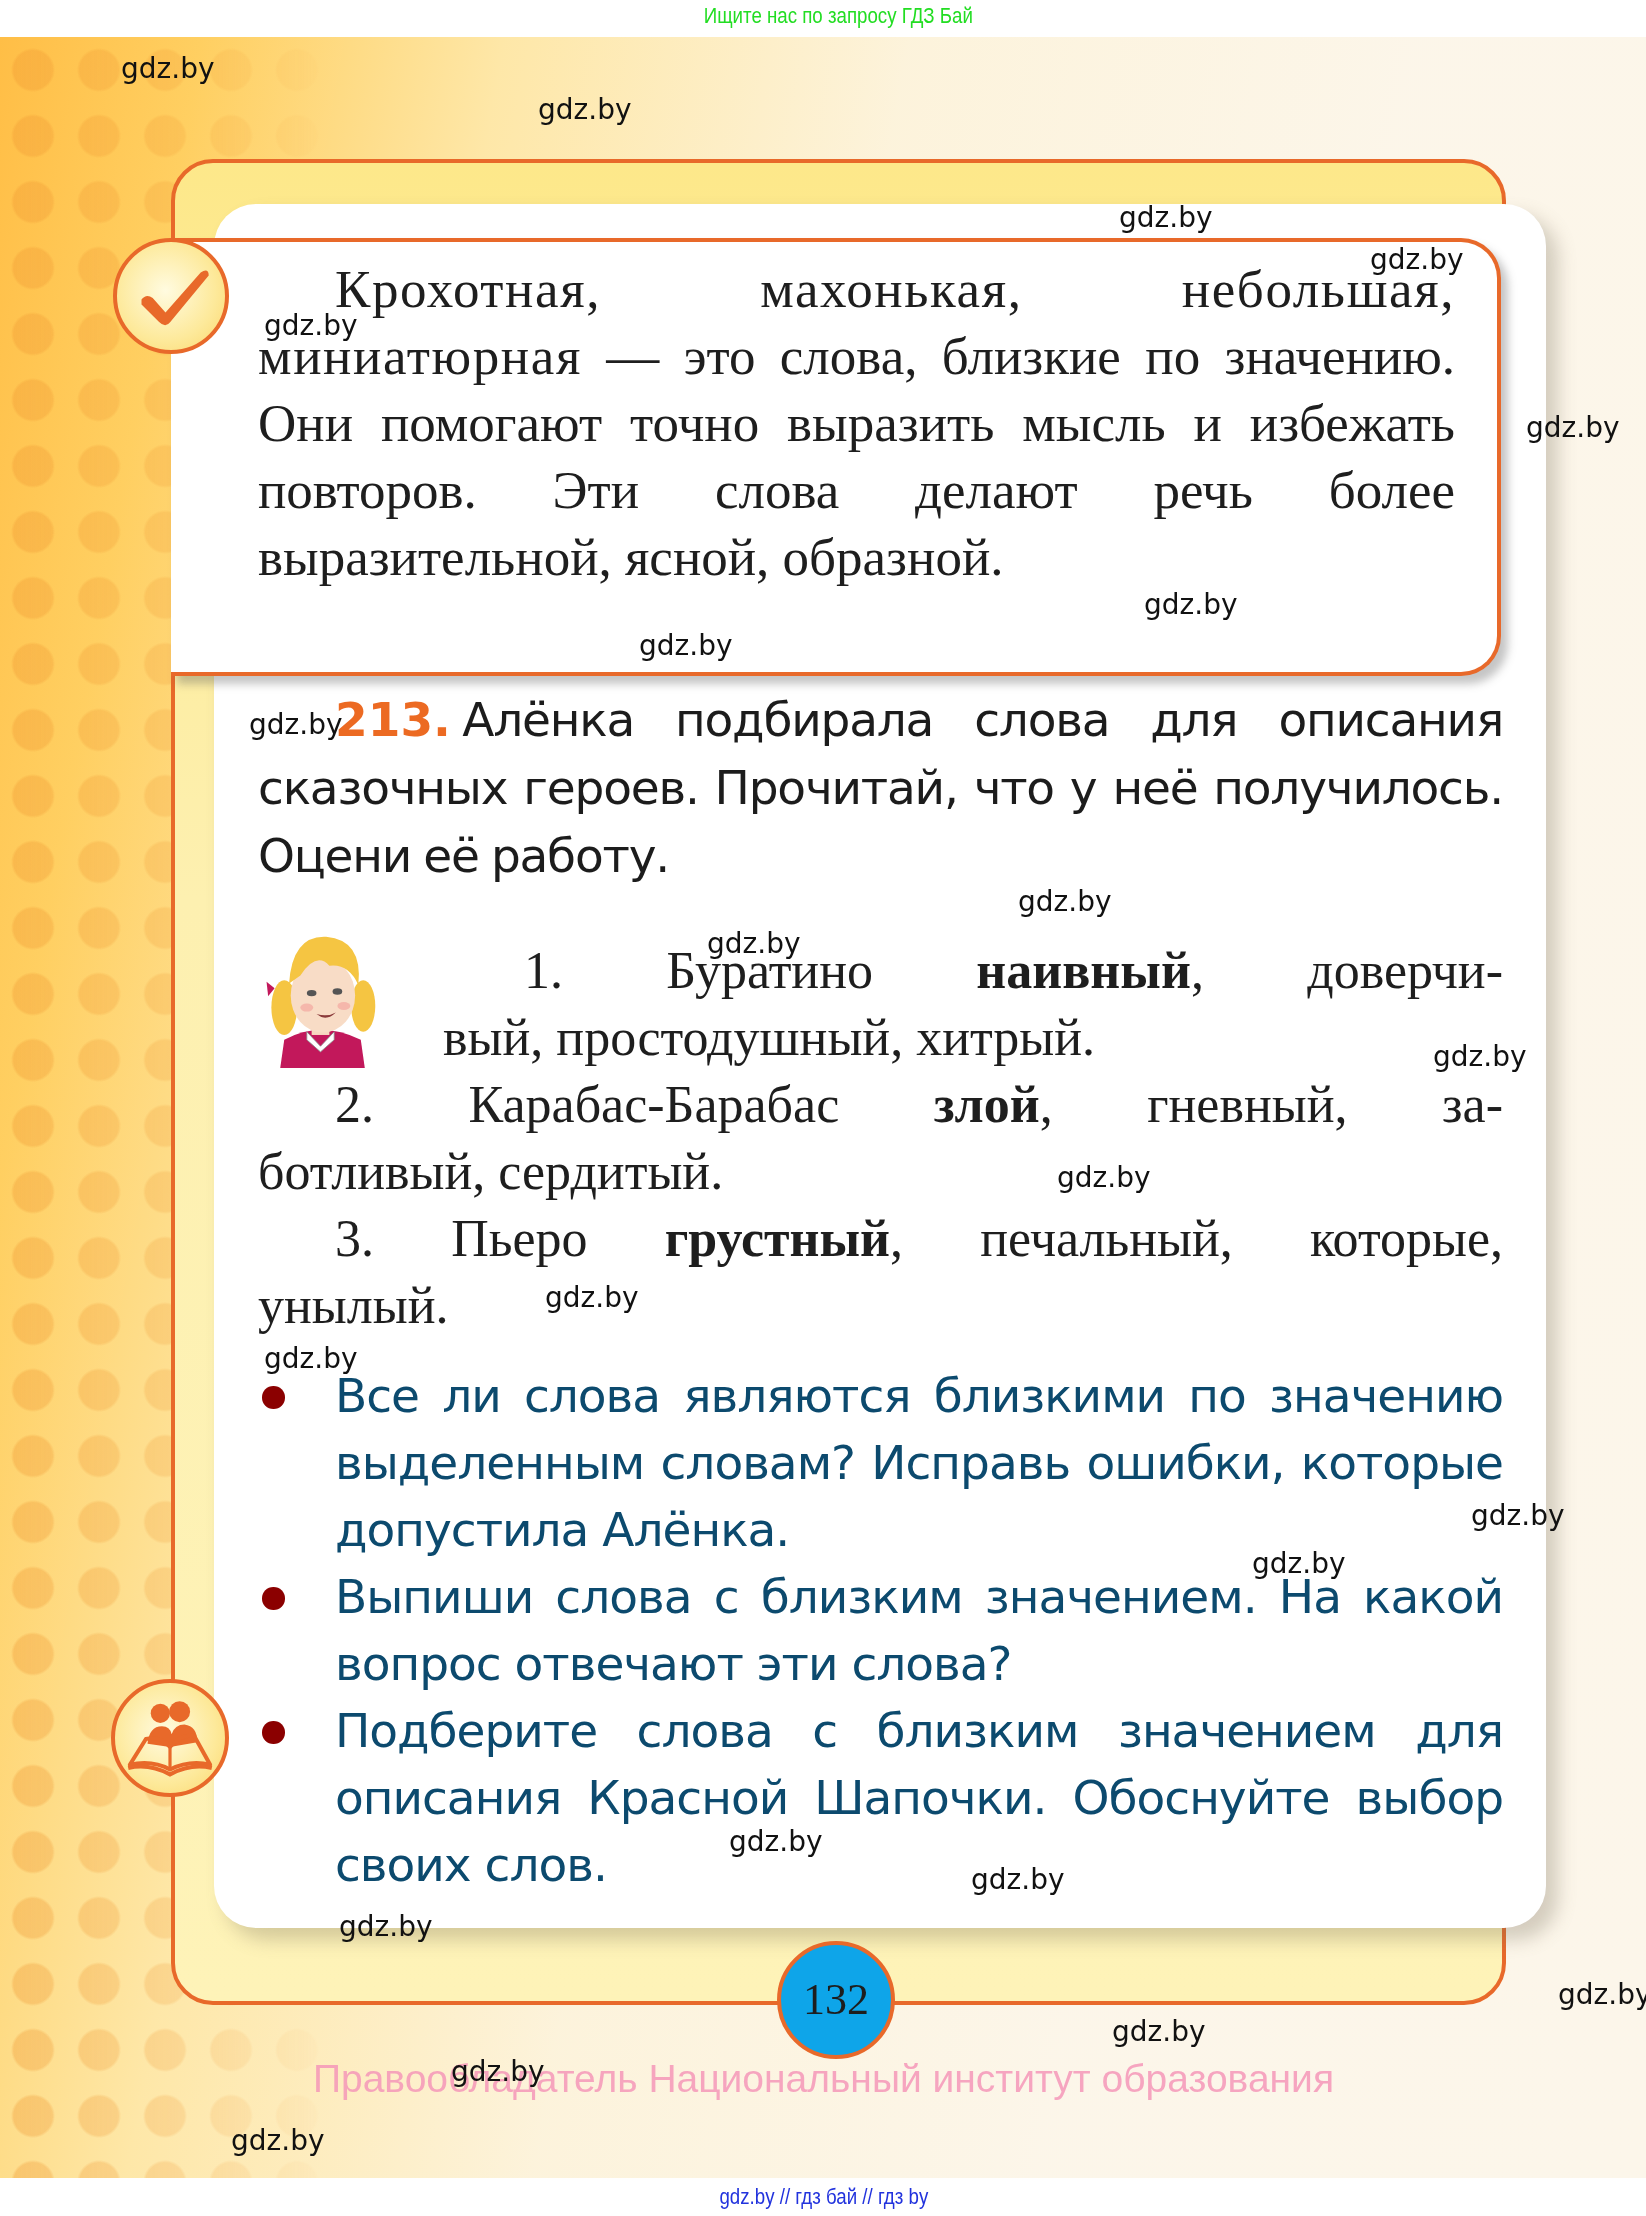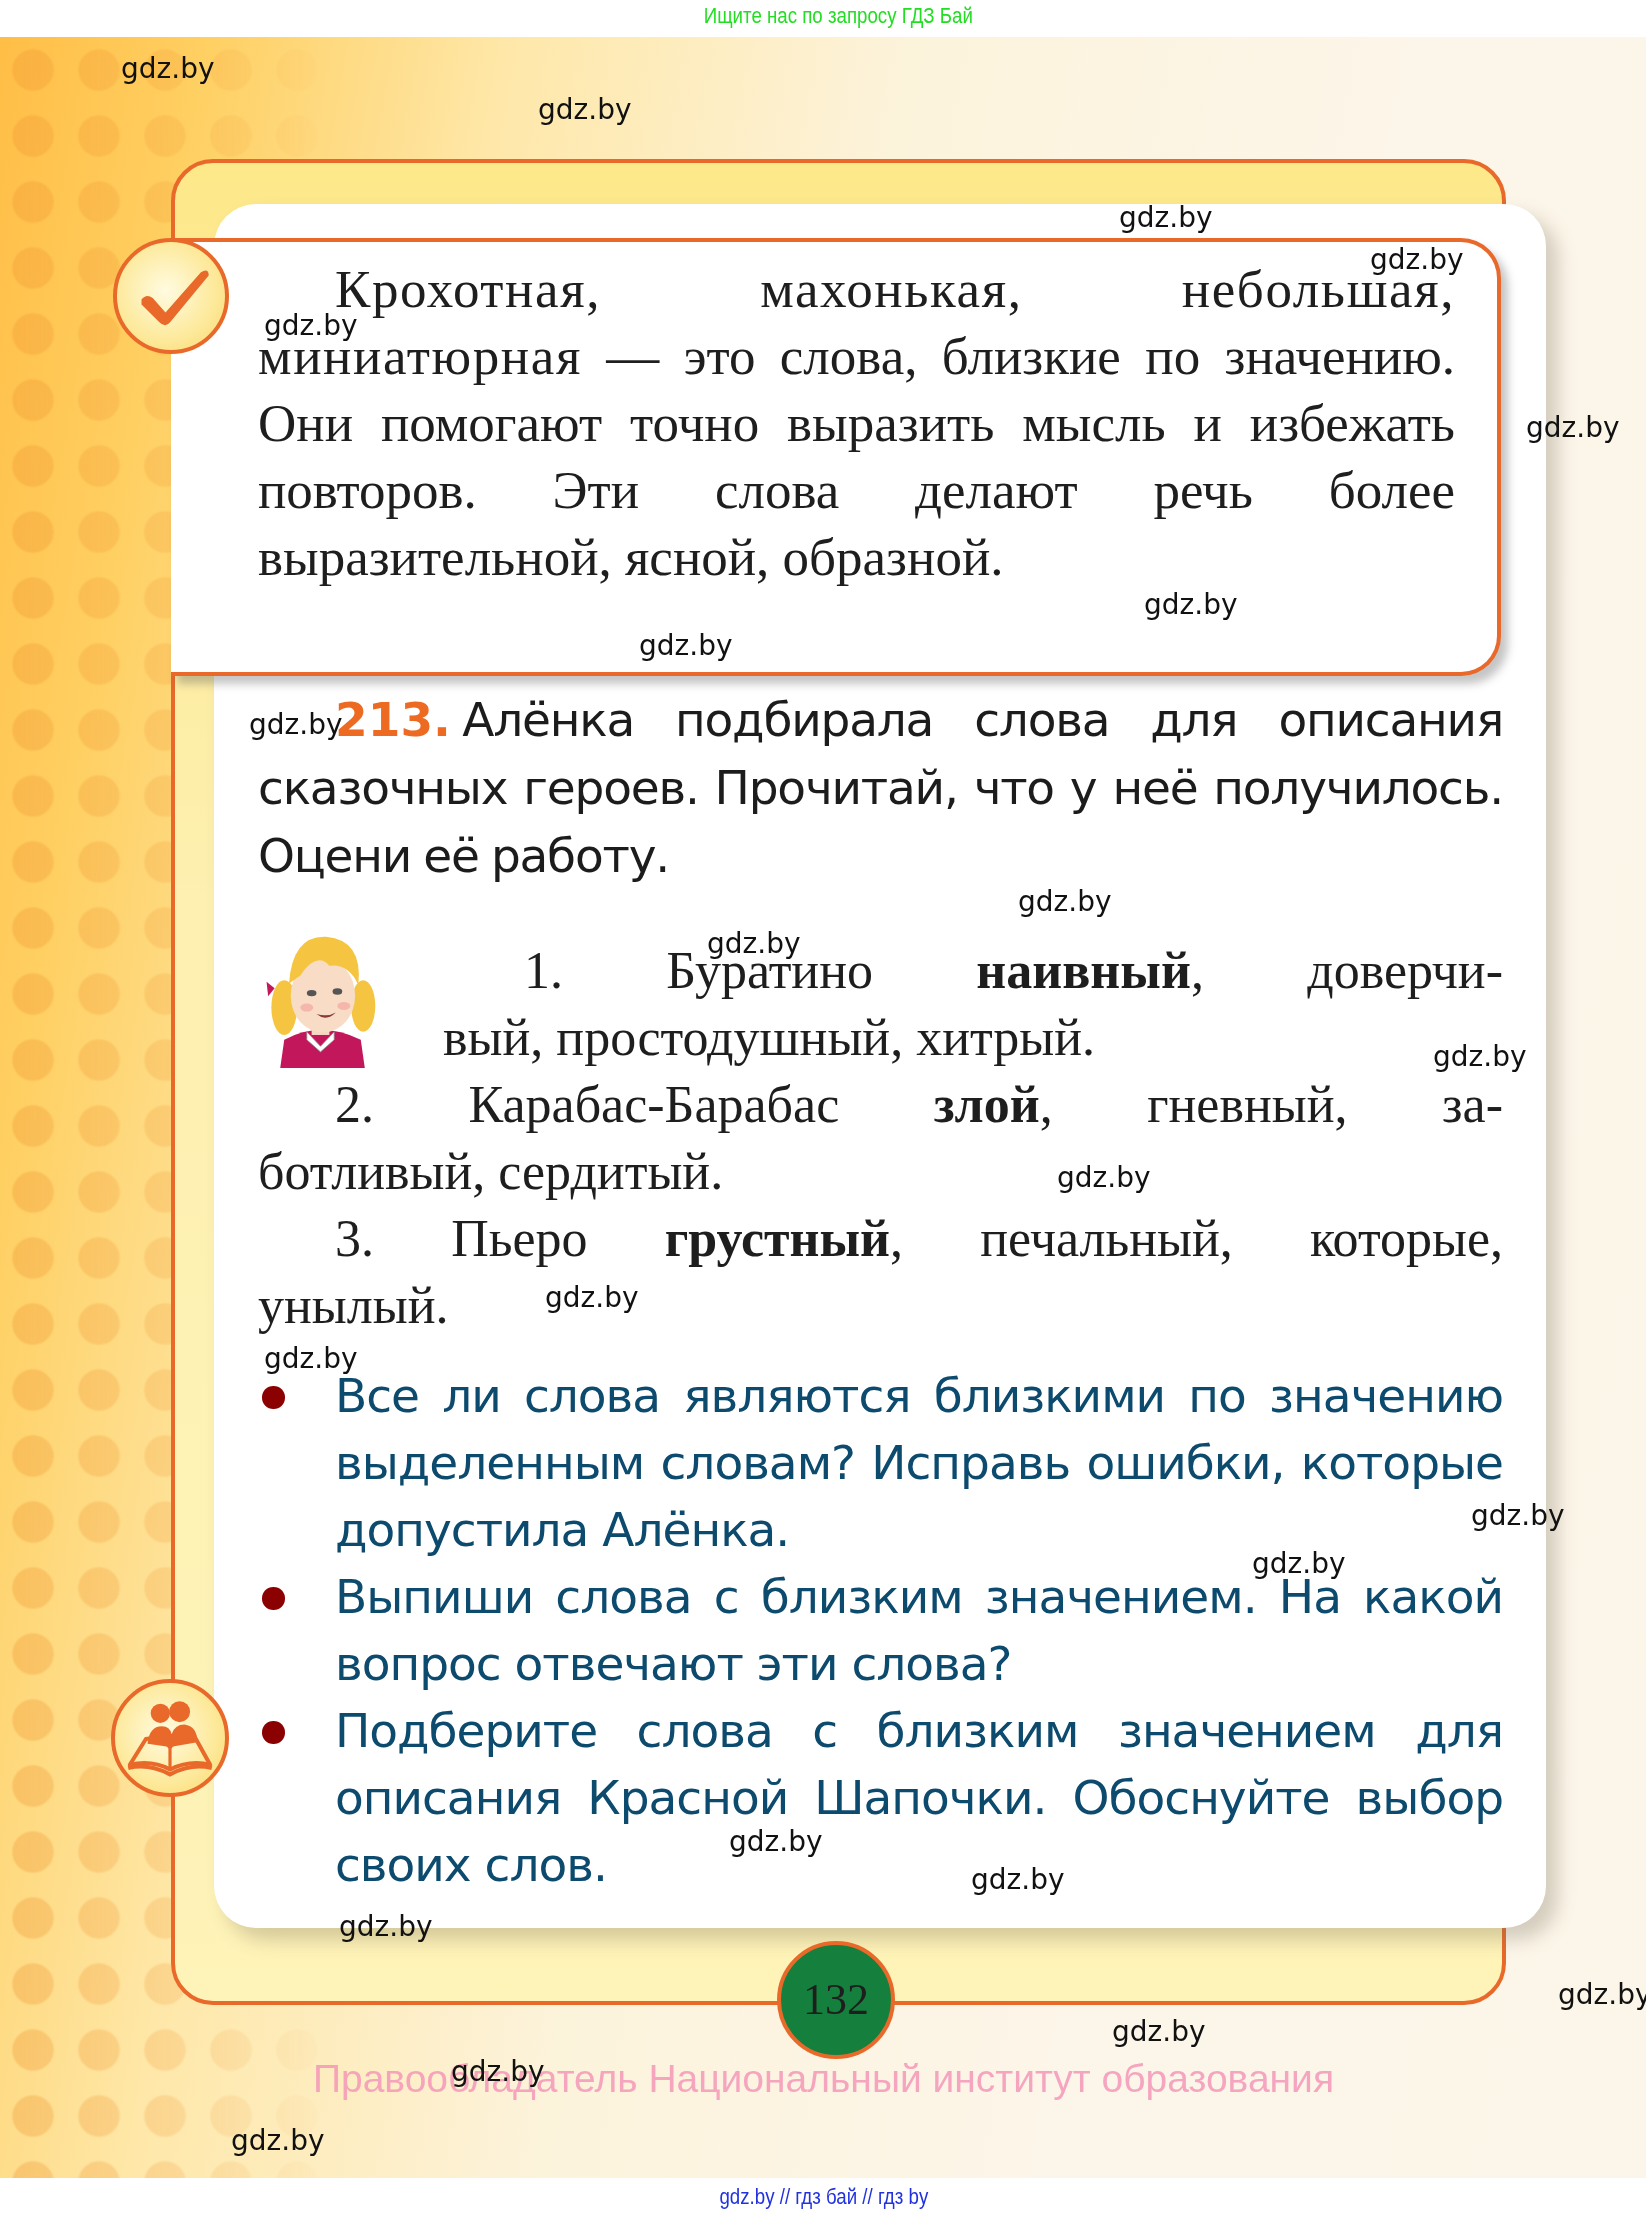--- a/index.html
+++ b/index.html
@@ -103,21 +103,21 @@
   .read-circle {
     position: absolute; left: 111px; top: 1679px; width: 118px; height: 118px;
     border-radius: 50%; border: 4px solid #e8692a; box-sizing: border-box;
     background: radial-gradient(circle at 45% 45%, #fffbe0 0%, #fde99a 60%, #fbd66a 100%);
   }
   .read-circle svg { position: absolute; left: 9.7px; top: 11.3px; }
 
   .page-num {
     position: absolute; left: 777px; top: 1941px; width: 118px; height: 118px;
     border-radius: 50%; border: 4px solid #e8692a; box-sizing: border-box;
-    background: #15803d; text-align: center;
+    background: #0ea5e9; text-align: center;
     font-family: "Liberation Serif", serif; font-size: 44px; line-height: 110px; color: #1e1e1e;
   }
   .copyright {
     position: absolute; left: 0; top: 2057px; width: 1647px; text-align: center;
     font-family: "Liberation Sans", sans-serif; font-size: 39px; color: rgba(245,150,185,0.85);
   }
   .wm {
     position: absolute; font-family: "DejaVu Sans", sans-serif; font-size: 28px; color: #111;
     white-space: nowrap;
   }

